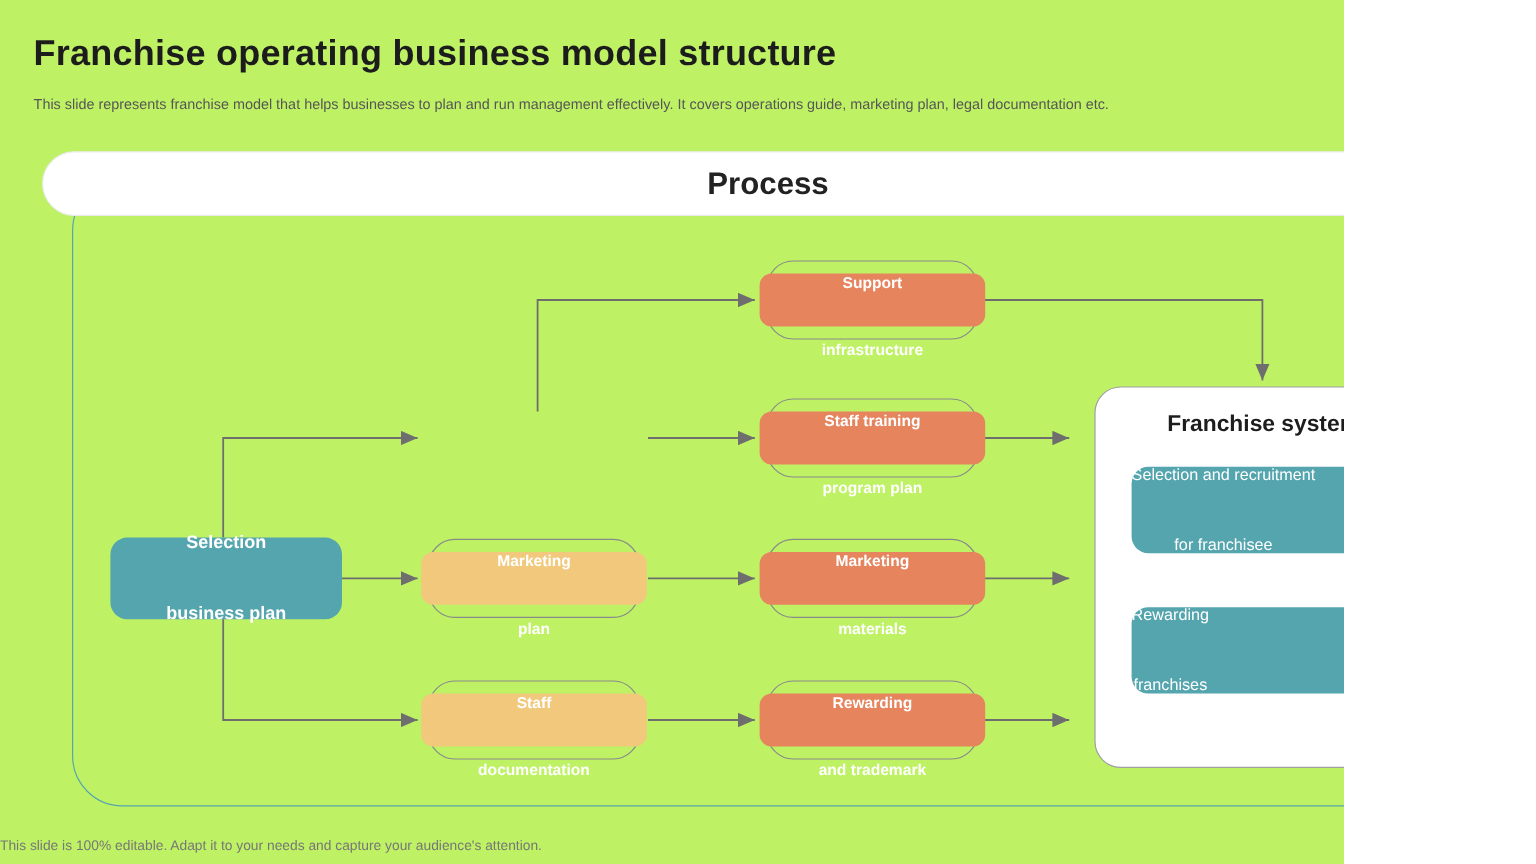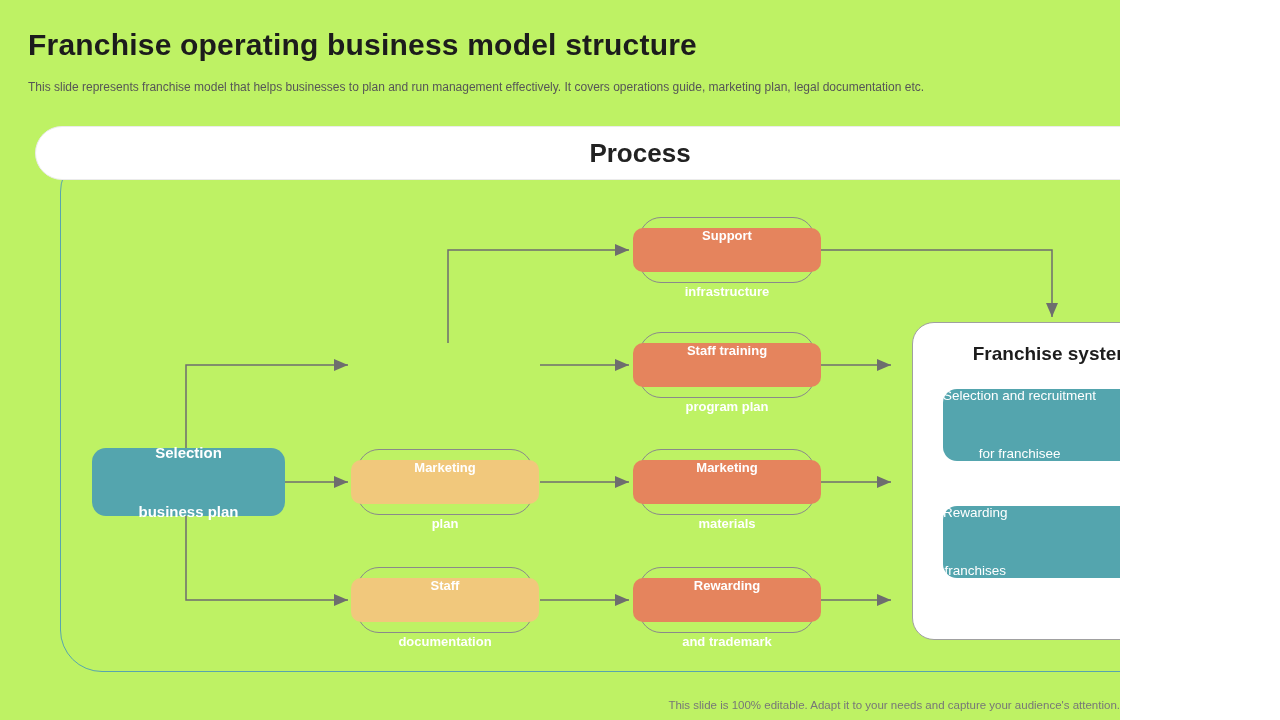--- a/index.html
+++ b/index.html
@@ -51,21 +51,21 @@
   .panel{position:absolute;left:912px;top:322px;width:282px;height:318px;border-radius:22px;
          background:#ffffff;border:1.5px solid var(--panel-border);}
   .panel-title{position:absolute;left:0;top:20px;width:100%;text-align:center;
                font-size:19px;font-weight:700;color:#1d1d1d;}
   .step{position:absolute;left:30px;width:220px;height:72px;border-radius:14px;background:var(--teal);
         display:flex;align-items:center;justify-content:flex-start;text-align:center;
         color:#ffffff;font-size:13.5px;font-weight:400;line-height:18px;}
   .step.s0{top:66px;}
   .step.s1{top:183px;}
 
-  .footer{position:absolute;left:0;top:699px;width:100%;text-align:right;
+  .footer{position:absolute;left:0;top:699px;width:100%;text-align:left;
           font-size:11.5px;color:var(--footer-color);}
   .line2{display:block;margin-top:40px;}
 </style>
 </head>
 <body>
 
 <div class="slide">
 
   <h1 class="title">Franchise operating business model structure</h1>
   <p class="subtitle">This slide represents franchise model that helps businesses to plan and run management effectively. It covers operations guide, marketing plan, legal documentation etc.</p>

